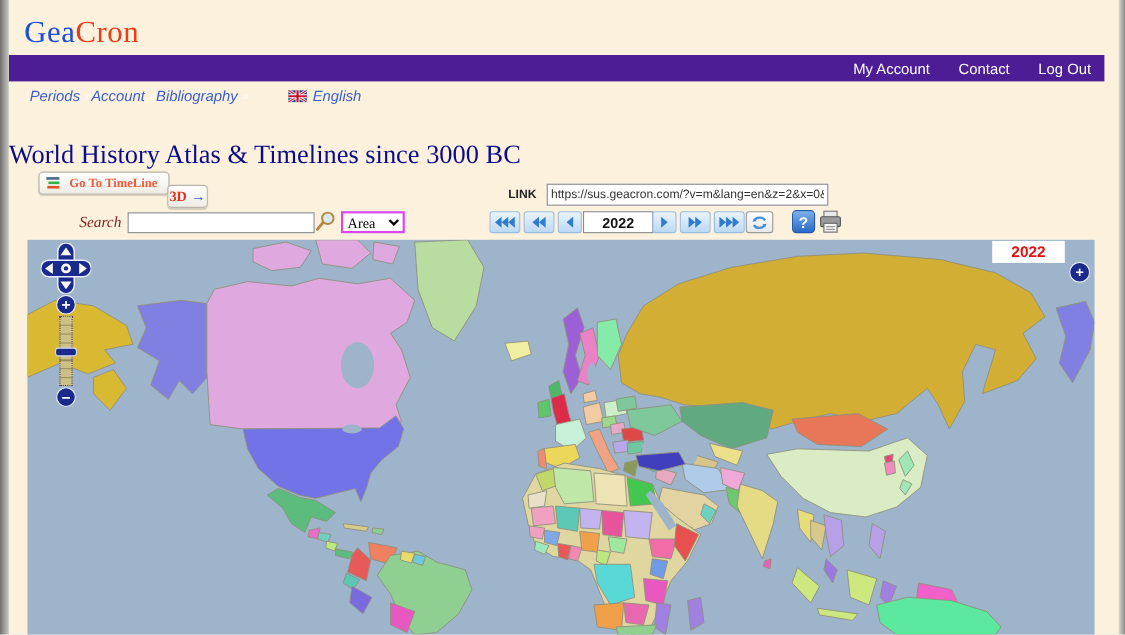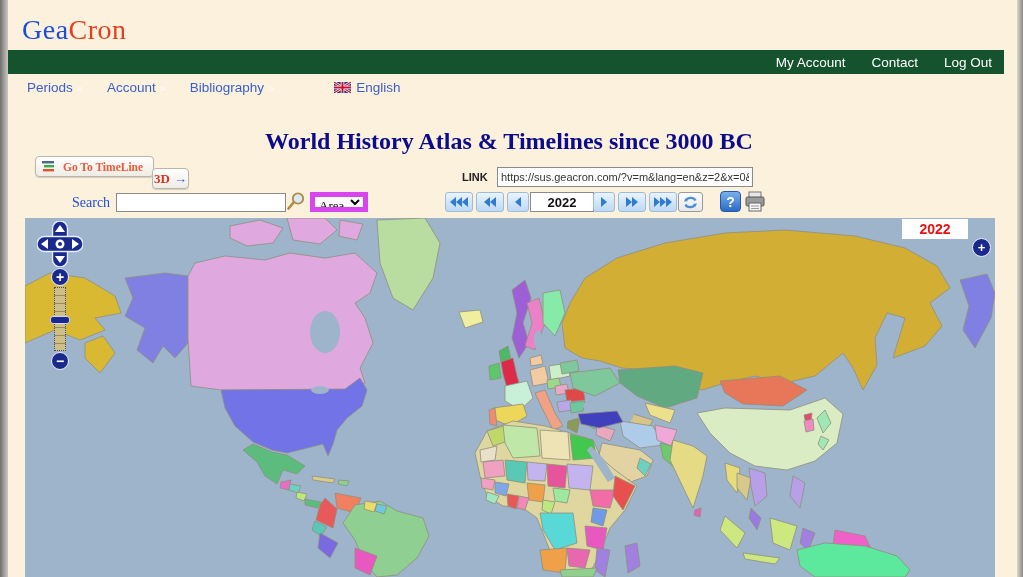--- a/index.html
+++ b/index.html
@@ -12,54 +12,54 @@
   .win-edge-right{position:absolute;right:0;top:0;width:6px;height:577px;
     background:linear-gradient(90deg,#ddd9d1,#8a8884);z-index:50;}
 
   
   .logo{position:absolute;left:22px;top:14px;font-family:"Liberation Serif",serif;
     font-size:28px;letter-spacing:.5px;}
   .logo .p1{color:#1d4ed8;}
   .logo .p2{color:#E63E1E;}
 
   
-  .topbar{position:absolute;left:8px;top:50px;width:996px;height:24px;background:#14532d;
+  .topbar{position:absolute;left:8px;top:50px;width:996px;height:24px;background:#4c1d95;
     display:flex;align-items:center;justify-content:flex-end;gap:26px;padding-right:12px;box-sizing:border-box;}
   .topbar a{color:#fff;font-size:13.5px;text-decoration:none;cursor:pointer;}
 
   
-  .menurow{position:absolute;left:27px;top:80px;display:flex;align-items:center;gap:24px;}
+  .menurow{position:absolute;left:27px;top:80px;display:flex;align-items:center;font-style:italic;}
   .menu-item{color:#3A5FCD;font-size:13.5px;cursor:pointer;display:flex;align-items:center;gap:4px;}
   .menu-item .chev{color:#fff;font-size:11px;opacity:.95;}
   .lang{display:flex;align-items:center;gap:5px;color:#3A5FCD;font-size:13.5px;margin-left:36px;}
 
   
-  .title{position:absolute;left:8px;top:128px;width:1002px;text-align:center;
-    font-family:"Liberation Serif",serif;font-size:24px;color:#0B0B8B;font-weight:bold;}
+  .title{position:absolute;left:8px;top:128px;width:1002px;text-align:left;
+    font-family:"Liberation Serif",serif;font-size:24px;color:#0B0B8B;}
 
   
   .btn{position:absolute;height:21px;background:linear-gradient(180deg,#ffffff,#efece4);
     border:1px solid #b9b6ae;border-radius:4px;display:flex;align-items:center;
     box-sizing:border-box;cursor:pointer;box-shadow:0 1px 1px rgba(0,0,0,.15);}
   .btn-timeline{left:35px;top:156px;width:119px;padding:0 6px;gap:6px;}
   .btn-timeline .txt{font-family:"Liberation Serif",serif;font-weight:bold;font-size:11.5px;color:#F05A3A;white-space:nowrap;}
   .btn-3d{left:152px;top:168px;width:37px;justify-content:center;gap:4px;}
   .btn-3d .txt{font-family:"Liberation Serif",serif;font-weight:bold;font-size:13px;color:#E0301E;}
   .btn-3d .arrow{color:#3355EE;font-size:13px;font-weight:bold;}
 
   .link-label{position:absolute;left:462px;top:171px;font-size:11px;font-weight:bold;color:#222;text-align:right;}
   .link-input{position:absolute;left:497px;top:167px;width:248px;height:16px;border:1px solid #8a8a8a;
     font-size:11px;color:#333;padding:1px 3px;background:#fff;font-family:"Liberation Sans",sans-serif;}
 
   
-  .search-label{position:absolute;left:72px;top:195px;font-family:"Liberation Serif",serif;font-size:14px;color:#1d4ed8;}
+  .search-label{position:absolute;left:72px;top:195px;font-family:"Liberation Serif",serif;font-size:14px;color:#7f1d1d;font-style:italic;}
   .search-input{position:absolute;left:116px;top:193px;width:162px;height:15px;border:1px solid #8a8a8a;background:#fff;padding:1px 3px;}
   .magnifier{position:absolute;left:286px;top:191px;width:20px;height:20px;cursor:pointer;}
   .area-select{position:absolute;left:310px;top:192px;width:58px;height:20px;
-    font-family:"Liberation Serif",serif;font-size:13px;background:#fff;border:5px solid #d946ef;}
+    font-family:"Liberation Serif",serif;font-size:13px;background:#fff;border:2px solid #d946ef;}
 
   .navbtn{position:absolute;top:192px;height:20px;background:linear-gradient(180deg,#EAF4FD,#BCD9F3);
     border:1px solid #9BBCE0;border-radius:3px;display:flex;align-items:center;justify-content:center;
     box-sizing:border-box;cursor:pointer;}
   .year-input{position:absolute;left:530px;top:192px;width:58px;height:16px;border:1px solid #8a8a8a;
     text-align:center;font-size:13px;font-weight:600;color:#111;background:#fff;}
   .refresh-btn{position:absolute;left:678px;top:192px;width:25px;height:20px;background:linear-gradient(180deg,#fdfdfd,#e8e8e8);
     border:1px solid #9a9a9a;border-radius:3px;display:flex;align-items:center;justify-content:center;cursor:pointer;box-sizing:border-box;}
   .help-btn{position:absolute;left:720px;top:191px;width:21px;height:21px;border-radius:4px;
     background:linear-gradient(180deg,#79B0EC,#2B6BC8);color:#fff;font-weight:bold;font-size:14px;

